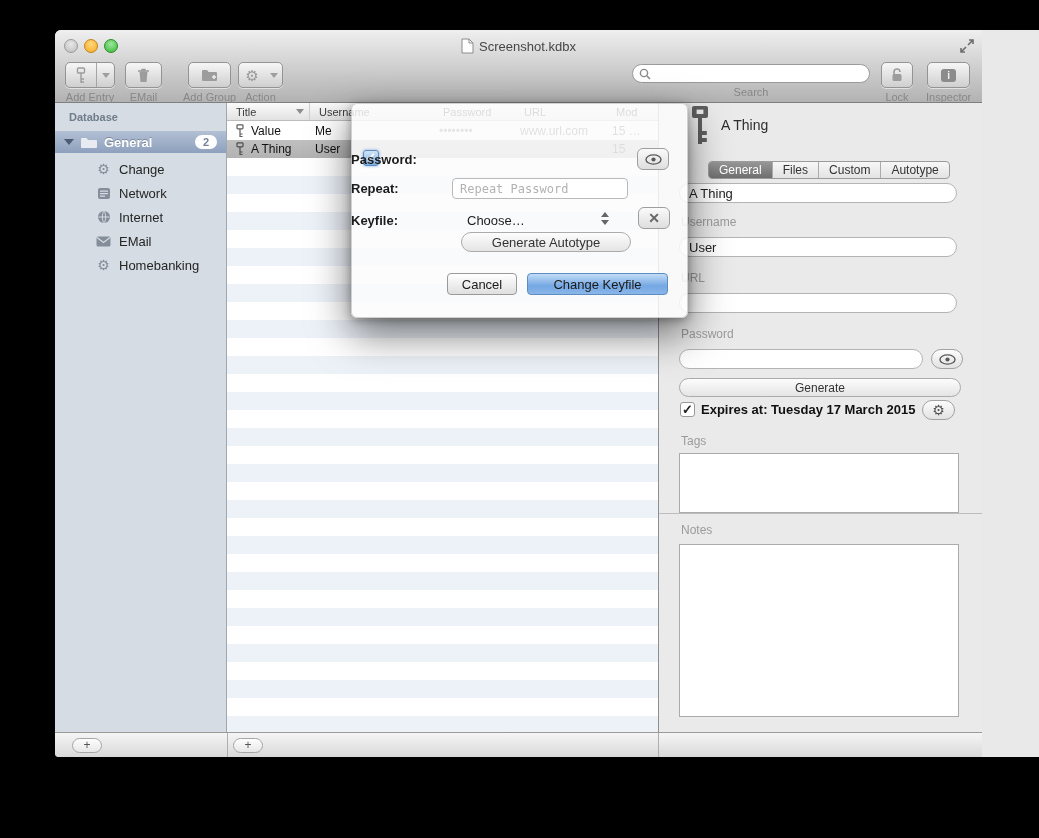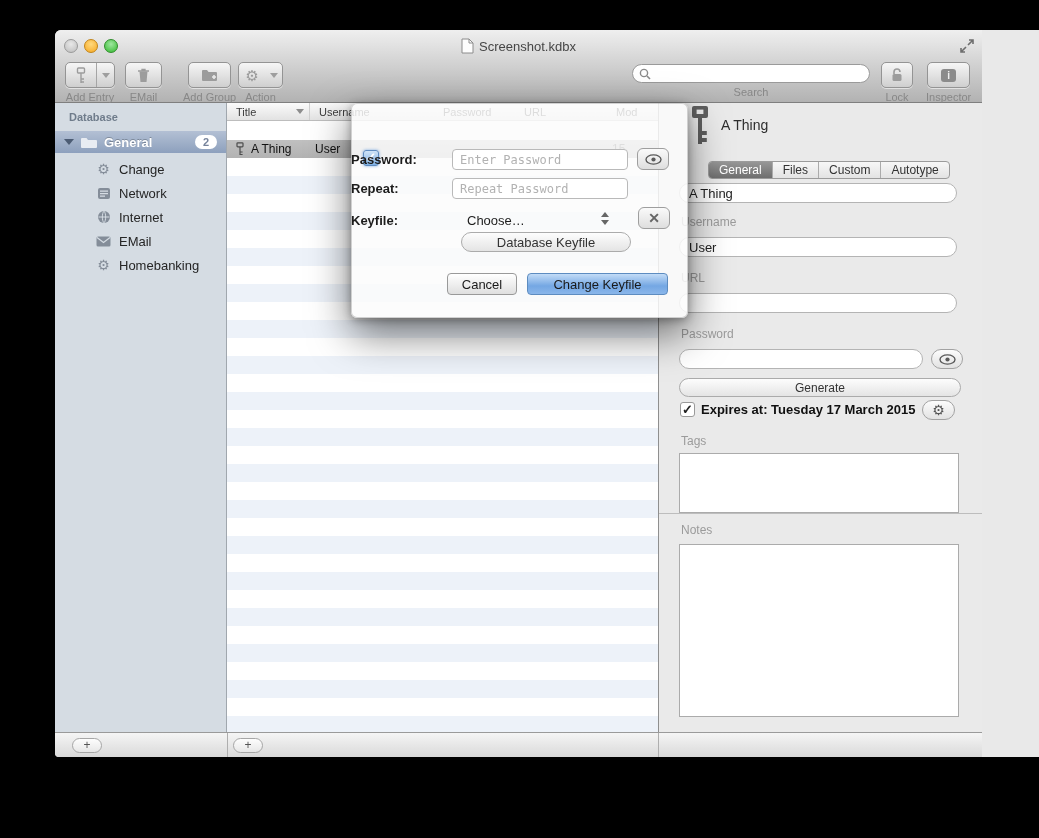--- a/index.html
+++ b/index.html
@@ -271,20 +271,41 @@
       <div class="th c-pass">
           <span>Password</span>
         </div>
       <div class="th c-url">
           <span>URL</span>
         </div>
       <div class="th c-mod">
           <span>Mod</span>
         </div>
     </div>
+    <div class="trow row-0">
+      <div class="tcell c-title">
+          <svg class="keysvg" width="8" height="14" viewBox="0 0 8 14">
+            <rect x="1" y="0.8" width="6" height="4" rx="0.8" fill="none" stroke="#5d5d5d" stroke-width="1.2"></rect>
+            <path d="M4 5v8M4 10h2.6M4 12.5h2.6" stroke="#5d5d5d" stroke-width="1.2" fill="none"></path>
+          </svg>
+          <span>Value</span>
+        </div>
+      <div class="tcell c-user">
+          <span>Me</span>
+        </div>
+      <div class="tcell c-pass" style="color:#777">
+          <span>••••••••</span>
+        </div>
+      <div class="tcell c-url" style="color:#555">
+          <span>www.url.com</span>
+        </div>
+      <div class="tcell c-mod" style="color:#555">
+          <span>15 …</span>
+        </div>
+    </div>
     <div class="trow row-1">
       <div class="tcell c-title">
           <svg class="keysvg" width="8" height="14" viewBox="0 0 8 14">
             <rect x="1" y="0.8" width="6" height="4" rx="0.8" fill="none" stroke="#4c4c4c" stroke-width="1.2"></rect>
             <path d="M4 5v8M4 10h2.6M4 12.5h2.6" stroke="#4c4c4c" stroke-width="1.2" fill="none"></path>
           </svg>
           <span>A Thing</span>
         </div>
       <div class="tcell c-user">
           <span>User</span>
@@ -347,40 +368,39 @@
   <div class="bottombar">
     <div class="vline" style="left:172px"></div>
     <div class="vline" style="left:603px"></div>
     <div class="plusbtn" style="left:17px">+</div>
     <div class="plusbtn" style="left:178px">+</div>
   </div>
 
   <div class="dialog">
     <div class="bluecheck">✓</div>
     <div class="dlabel" style="top:49px">Password:</div>
-    <input class="dfield" style="top: 46px;" type="text" placeholder="Enter Password">
     <div class="sqbtn" style="left:286px;top:45px">
       <svg width="17" height="11" viewBox="0 0 17 11">
           <ellipse cx="8.5" cy="5.5" rx="7.5" ry="4.6" fill="none" stroke="#5a5a5a" stroke-width="1.4"></ellipse>
           <circle cx="8.5" cy="5.5" r="2.1" fill="#5a5a5a"></circle>
         </svg>
     </div>
 
     <div class="dlabel" style="top:78px">Repeat:</div>
     <input class="dfield" style="top: 75px;" type="text" placeholder="Repeat Password">
 
     <div class="dlabel" style="top:110px">Keyfile:</div>
     <div class="choose-lbl">Choose…</div>
     <div class="stepper">
         <i class="step-up"></i>
         <i class="step-dn"></i>
       </div>
     <div class="sqbtn" style="left:287px;top:104px">
       <span style="color:#666;font-size:14px;font-weight:bold">✕</span>
     </div>
 
-    <div class="pillbtn" style="left:110px;top:129px;width:170px;height:20px;font-size:13px">Database Keyfile</div>
+    <div class="pillbtn" style="left:110px;top:129px;width:170px;height:20px;font-size:13px">Generate Autotype</div>
 
     <div class="push" style="left:96px;top:170px;width:70px">Cancel</div>
     <div class="push push-default" style="left:176px;top:170px;width:141px">Change Keyfile</div>
   </div>
 
 </div>
 
 </body></html>

